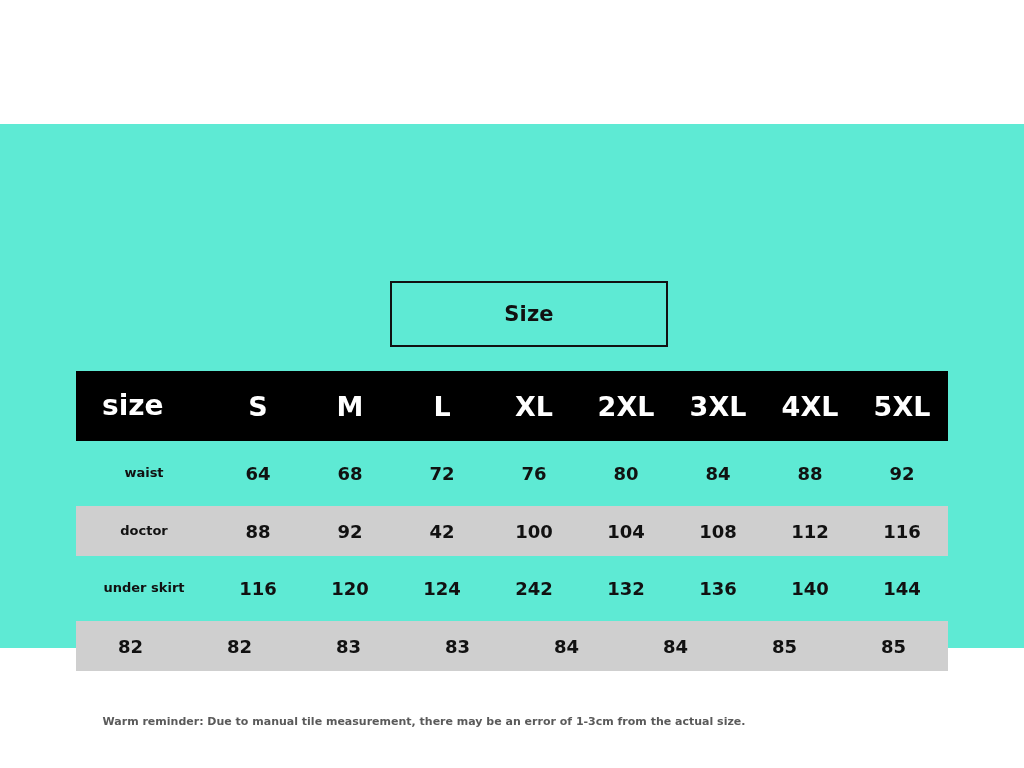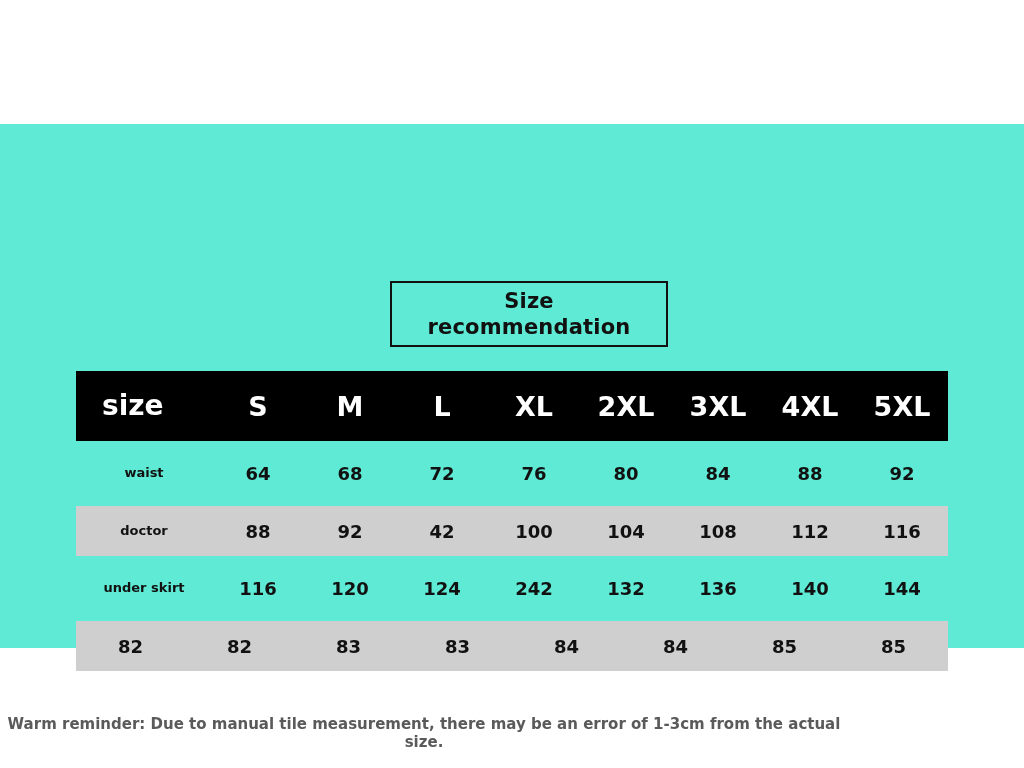--- a/index.html
+++ b/index.html
@@ -108,36 +108,35 @@
     font-size: 27px;
   }
 
   
   .note {
     position: absolute;
     left: 0;
     top: 591px;
     width: 848px;
     text-align: center;
-    font-size: 15px;
+    font-size: 11px;
     font-weight: bold;
     color: #5a5a5a;
   }
 </style>
 </head>
 <body>
 
 <div id="page">
 
   <div class="panel">
 
     <div class="title-box">
       <div class="title-text">
         <span>Size</span><br>
-        <span>recommendation</span>
       </div>
     </div>
 
     <div class="table">
 
       <div class="row row-head">
         <div class="cell-label">size</div>
         <div class="cell-val">S</div>
         <div class="cell-val">M</div>
         <div class="cell-val">L</div>

